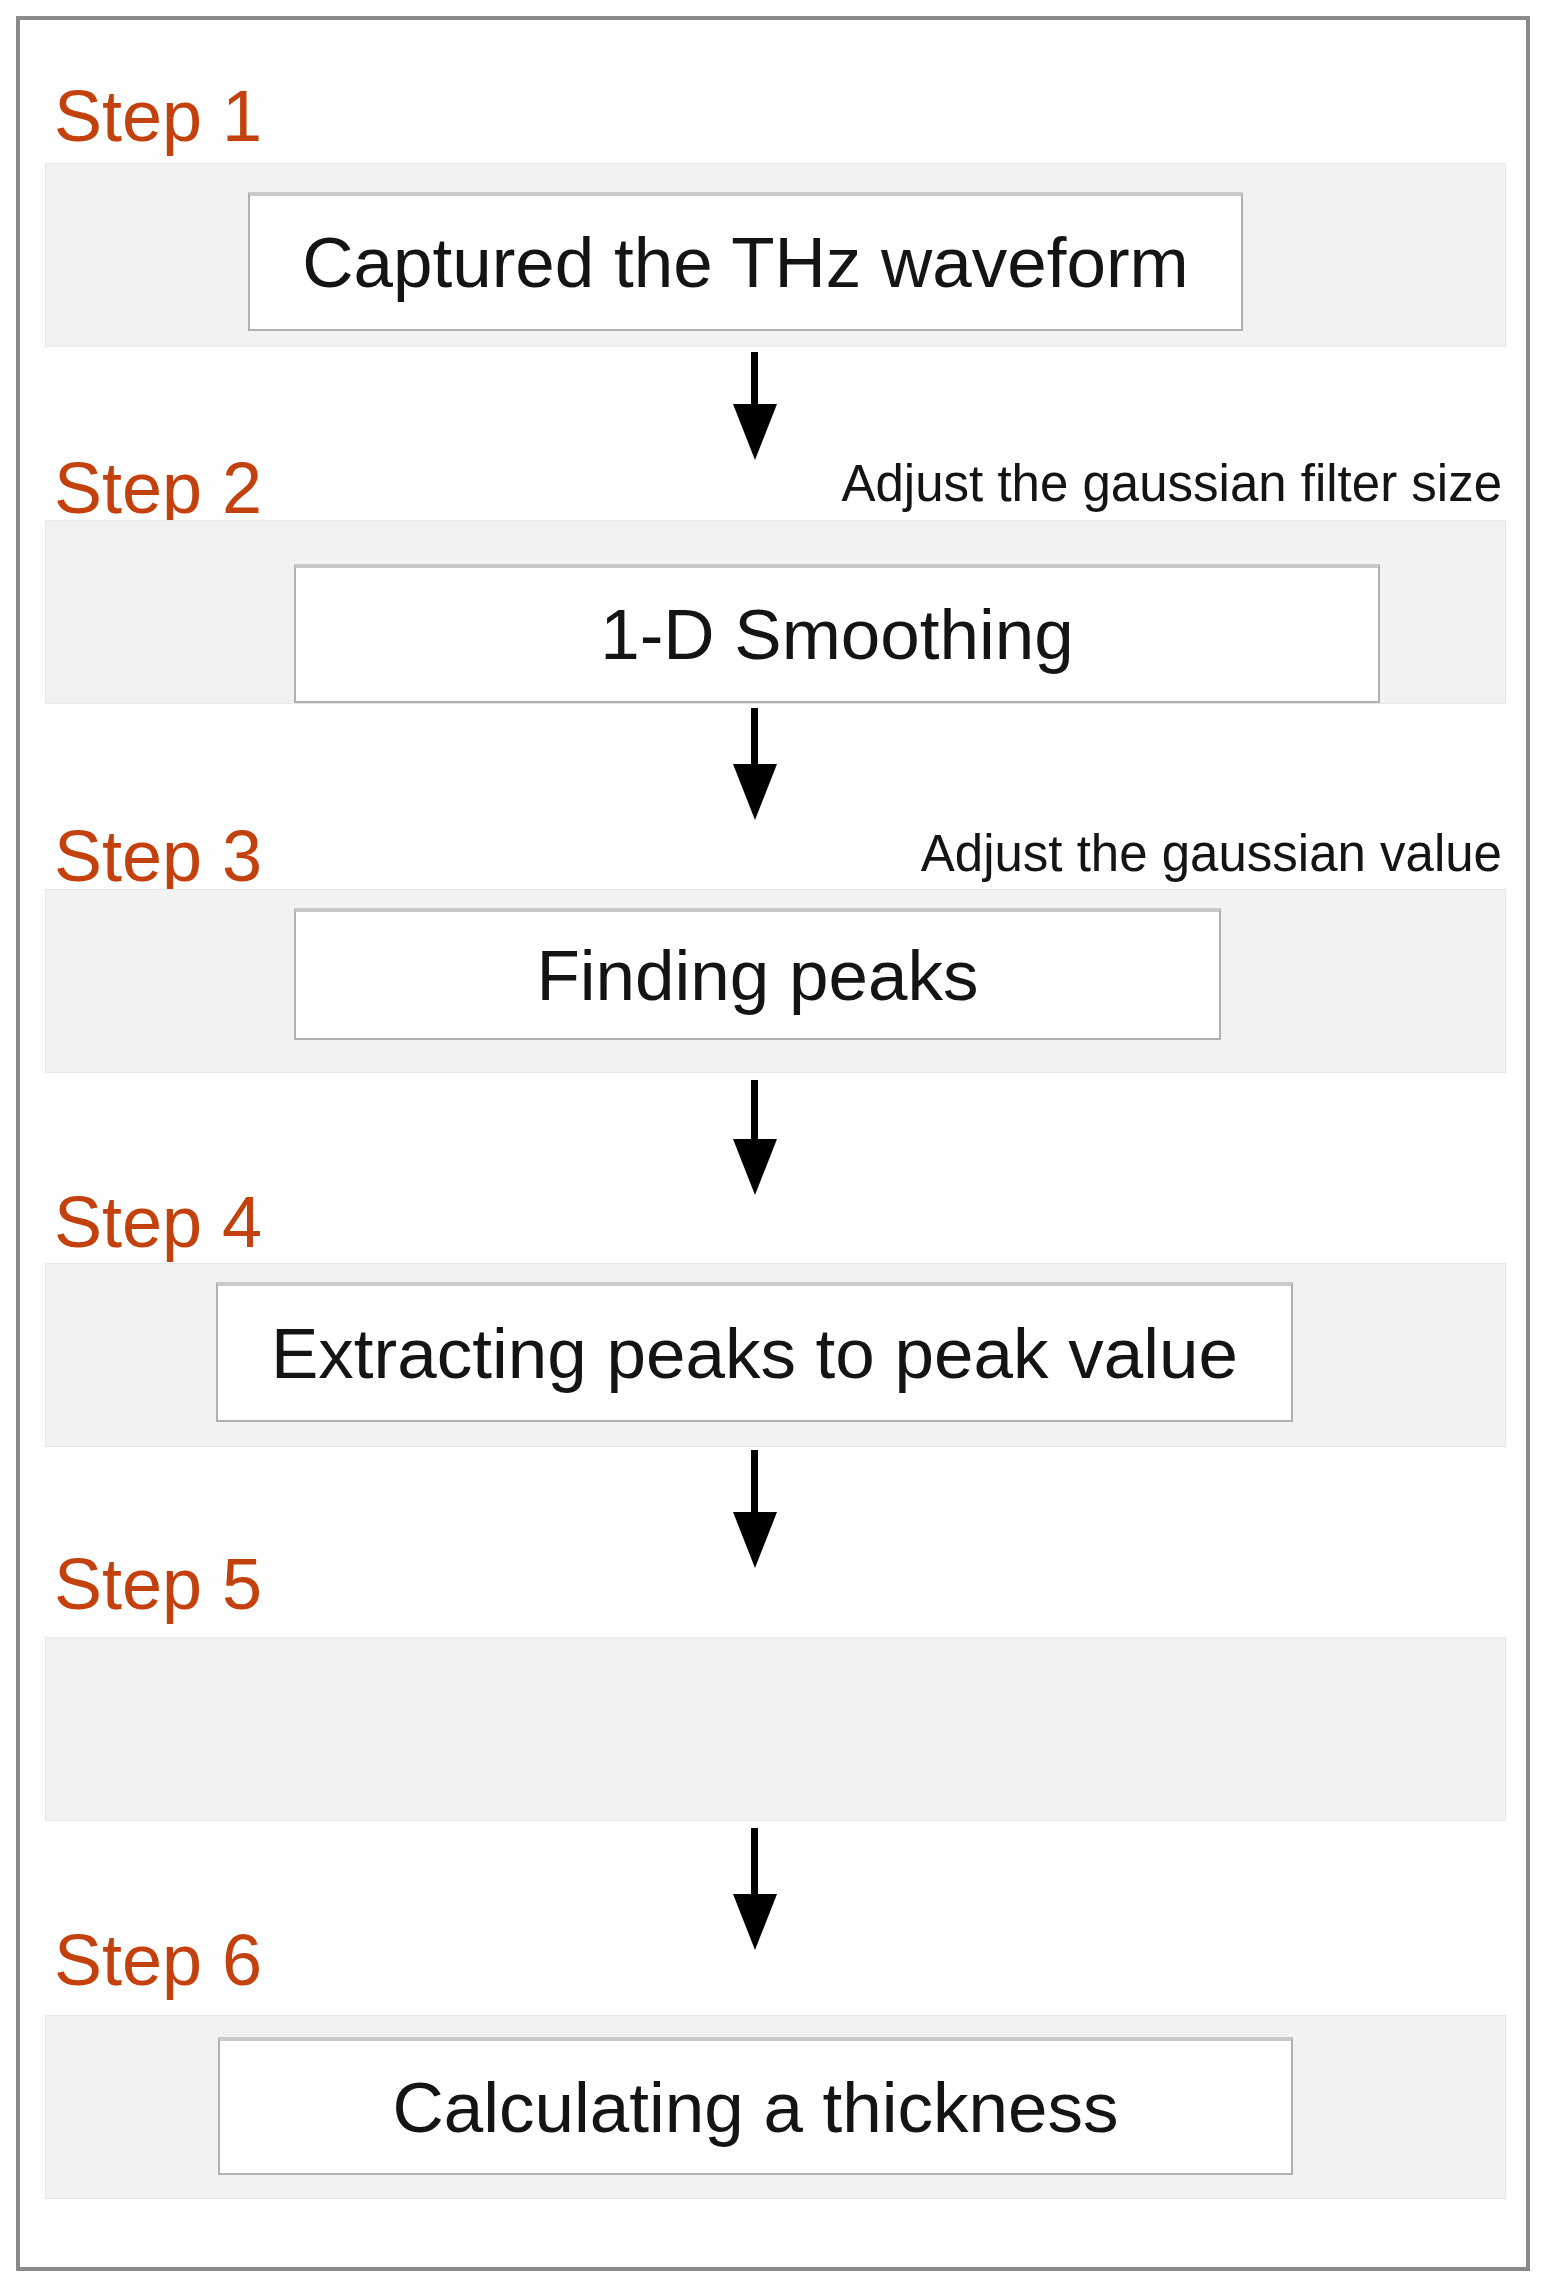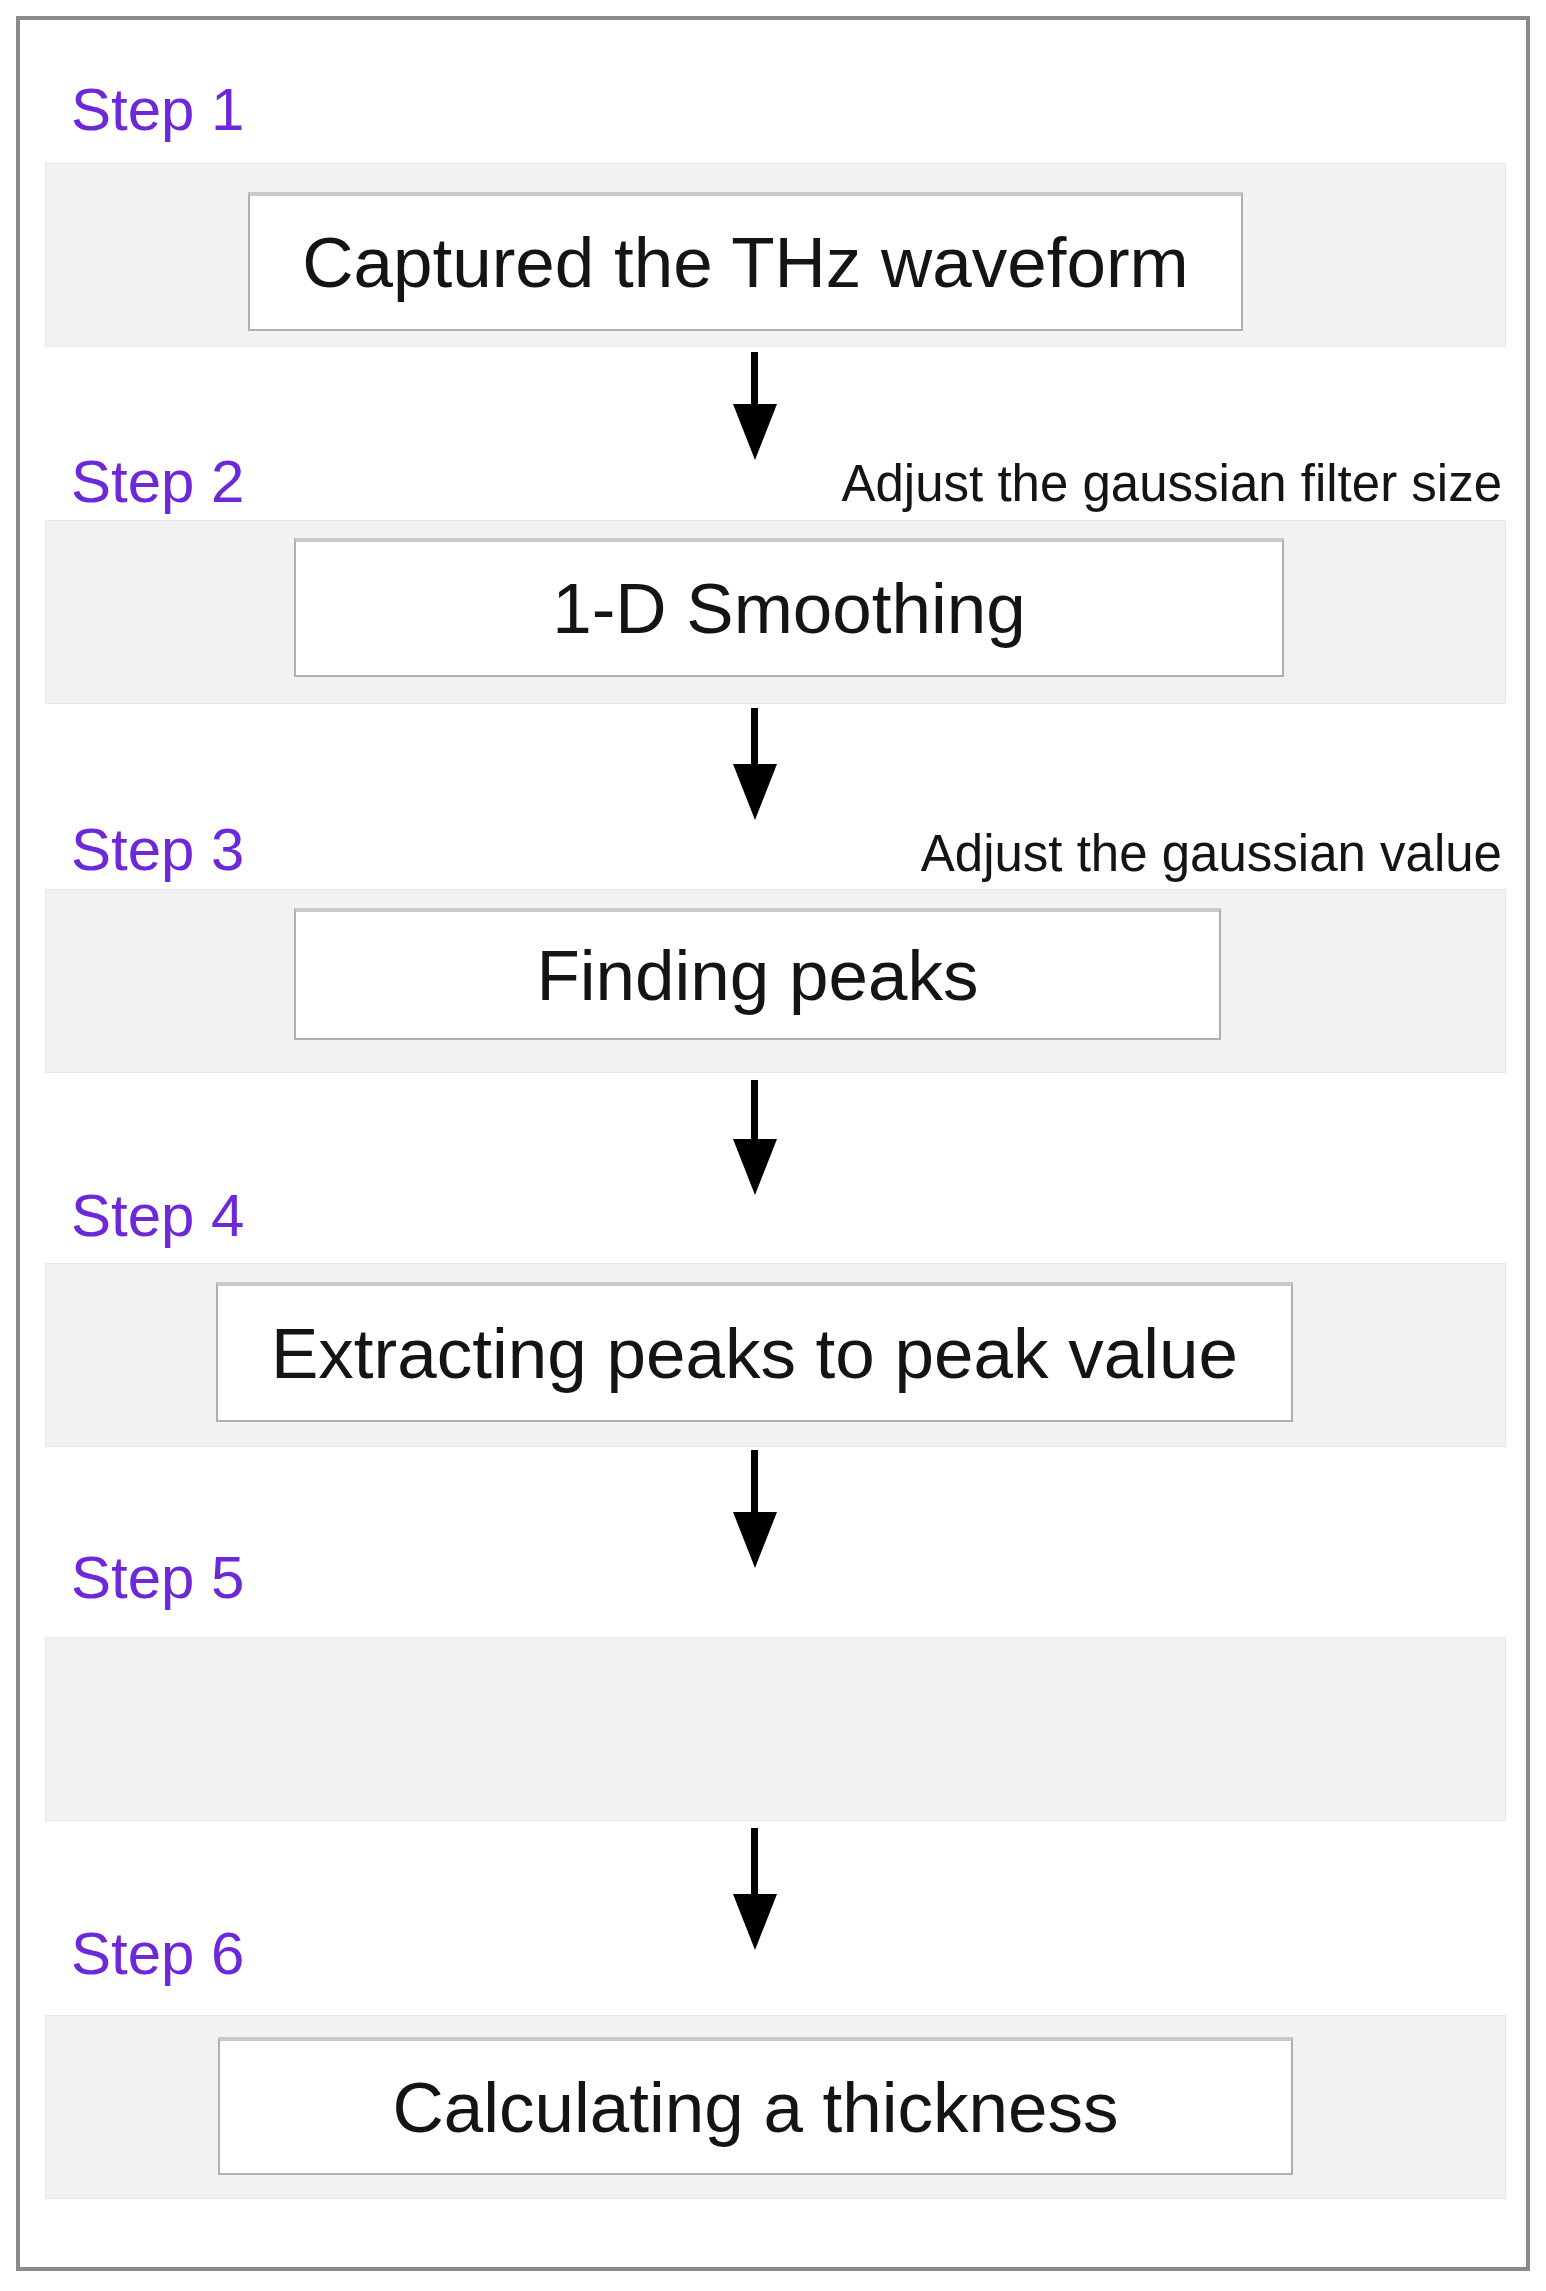--- a/index.html
+++ b/index.html
@@ -21,24 +21,24 @@
     left: 16px;
     top: 16px;
     width: 1514px;
     height: 2255px;
     border: 4px solid #8a8a8a;
     box-sizing: border-box;
     background: #ffffff;
   }
   .step-label {
     position: absolute;
-    left: 71px;
-    font-size: 60px;
+    left: 54px;
+    font-size: 72px;
     line-height: 1.0;
-    color: #6d28d9;
+    color: #c2410c;
     white-space: nowrap;
   }
   .step-note {
     position: absolute;
     right: 44px;
     font-size: 51px;
     line-height: 1.0;
     color: #141414;
     white-space: nowrap;
     text-align: right;
@@ -102,21 +102,21 @@
     <span class="node-title">Captured the THz waveform</span>
   </div>
   <div class="arrow" style="left:733px; top:352px; height:108px">
     <div class="stem" style="height:58px"></div>
     <div class="head"></div>
   </div>
 
   <div class="step-label" style="top:452px">Step 2</div>
   <div class="step-note" style="top:458px">Adjust the gaussian filter size</div>
   <div class="band" style="top:520px"></div>
-  <div class="node-box" style="left:294px; top:538px; width:990px; height:139px">
+  <div class="node-box" style="left:294px; top:564px; width:1086px; height:139px">
     <span class="node-title">1-D Smoothing</span>
   </div>
   <div class="arrow" style="left:733px; top:708px; height:112px">
     <div class="stem" style="height:62px"></div>
     <div class="head"></div>
   </div>
 
   <div class="step-label" style="top:820px">Step 3</div>
   <div class="step-note" style="top:828px">Adjust the gaussian value</div>
   <div class="band" style="top:889px"></div>

